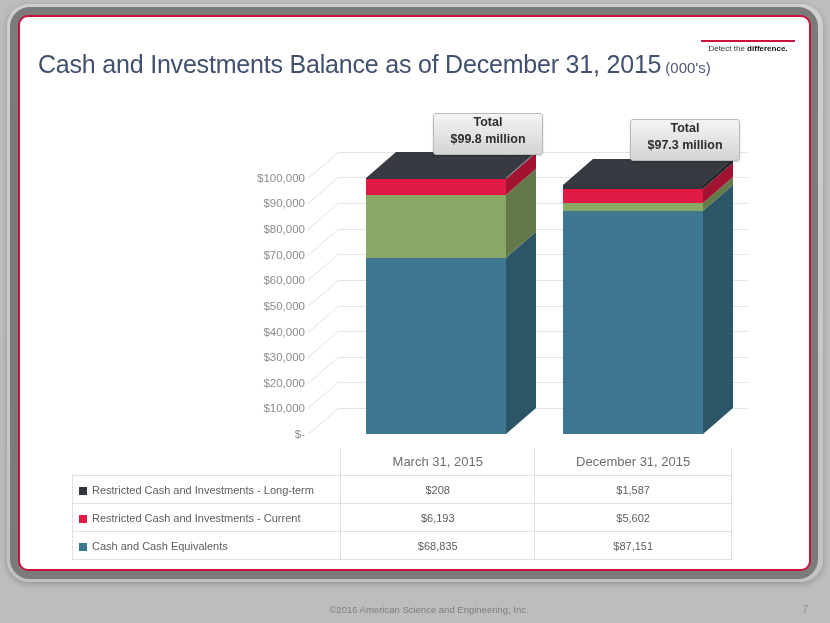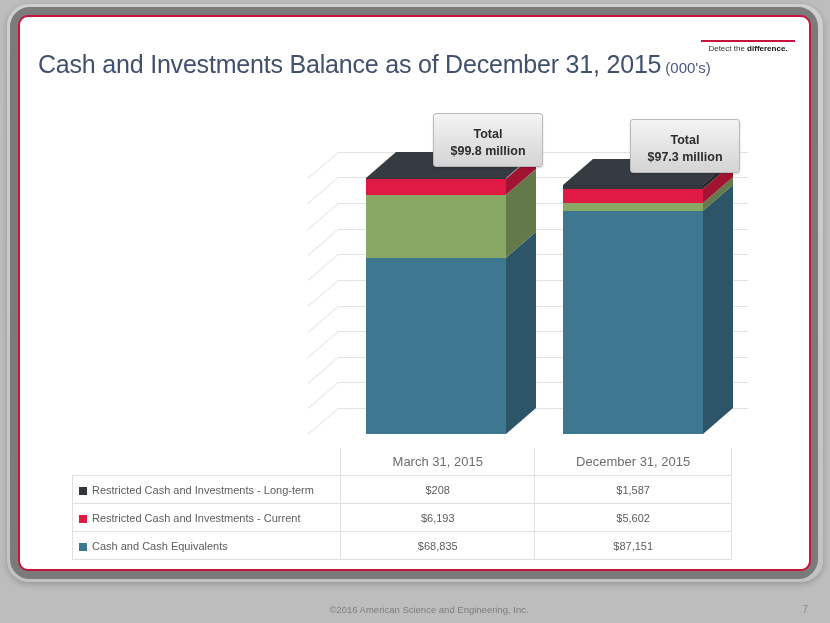--- a/index.html
+++ b/index.html
@@ -89,21 +89,21 @@
     clip-path:polygon(0 0,100% -22%,100% 78%,0 100%);}
 
   
   .callout{
     position:absolute;
     background:linear-gradient(180deg,#f4f4f4 0%,#e2e2e2 55%,#d4d4d4 100%);
     border:1px solid #b9b9b9;
     border-radius:3px;
     text-align:center;
     font-size:12.5px;font-weight:bold;color:#2d2d2d;
-    padding:12px 10px 6px;
+    padding:0 10px 6px;
     line-height:1.35;
     box-shadow:0 1px 2px rgba(0,0,0,.18);
   }
 
   
   #table{
     position:absolute;left:52px;top:431px;width:660px;
     border-collapse:collapse;
     font-size:11px;color:#5d5d5d;
   }
@@ -144,20 +144,33 @@
     <span id="page-title">Cash and Investments Balance as of December 31, 2015</span><span id="title-suffix">(000's)</span>
   </div>
 
   <div id="logo">
     <div id="logo-rule"></div>
     <div id="logo-tag"><span>Detect the </span><b>difference.</b></div>
   </div>
 
   <div id="chart">
 
+    <div id="yaxis">
+        <div class="ytick" style="top: 72.8095px;">$100,000</div>
+        <div class="ytick" style="top: 98.4286px;">$90,000</div>
+        <div class="ytick" style="top: 124.048px;">$80,000</div>
+        <div class="ytick" style="top: 149.667px;">$70,000</div>
+        <div class="ytick" style="top: 175.286px;">$60,000</div>
+        <div class="ytick" style="top: 200.905px;">$50,000</div>
+        <div class="ytick" style="top: 226.524px;">$40,000</div>
+        <div class="ytick" style="top: 252.143px;">$30,000</div>
+        <div class="ytick" style="top: 277.762px;">$20,000</div>
+        <div class="ytick" style="top: 303.381px;">$10,000</div>
+        <div class="ytick" style="top: 329px;">$-</div>
+      </div>
 
     <div id="plot">
         <div class="gridline" style="top: 46.8095px; left: 30px; width: 410px;"></div>
         <div class="depth-line" style="top: 72.8095px; left: 0px; width: 39.6989px; transform: rotate(-40.9144deg);"></div>
         <div class="gridline" style="top: 72.4286px; left: 30px; width: 410px;"></div>
         <div class="depth-line" style="top: 98.4286px; left: 0px; width: 39.6989px; transform: rotate(-40.9144deg);"></div>
         <div class="gridline" style="top: 98.0476px; left: 30px; width: 410px;"></div>
         <div class="depth-line" style="top: 124.048px; left: 0px; width: 39.6989px; transform: rotate(-40.9144deg);"></div>
         <div class="gridline" style="top: 123.667px; left: 30px; width: 410px;"></div>
         <div class="depth-line" style="top: 149.667px; left: 0px; width: 39.6989px; transform: rotate(-40.9144deg);"></div>

